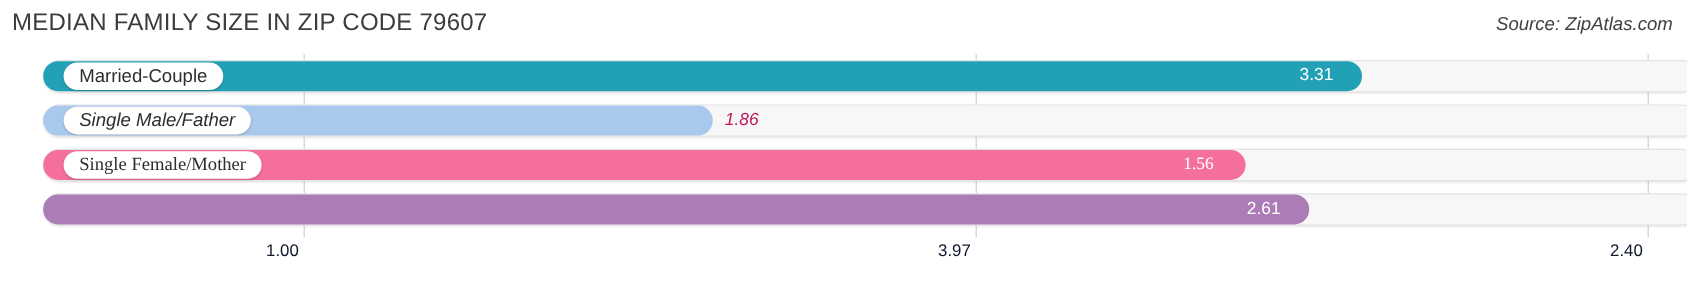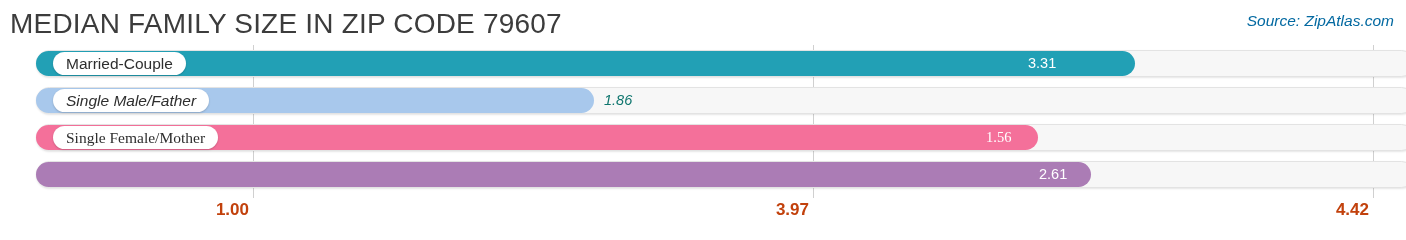--- a/index.html
+++ b/index.html
@@ -18,32 +18,32 @@
     position: absolute;
     left: 0; top: 0;
     width: 1406px;
     height: 233px;
   }
   
   #chart-title {
     position: absolute;
     left: 10px;
     top: 8px;
-    font-size: 28px;
+    font-size: 20px;
     color: #3c3c3c;
     letter-spacing: 0.2px;
     white-space: nowrap;
   }
   #chart-source {
     position: absolute;
     right: 12px;
     top: 12px;
     font-size: 15.5px;
     font-style: italic;
-    color: #0369a1;
+    color: #404040;
     white-space: nowrap;
   }
   
   #plot {
     position: absolute;
     left: 0;
     top: 45px;
     width: 1406px;
     height: 153px;
   }
@@ -98,37 +98,36 @@
     font-size: 15.5px;
     color: #2e2e2e;
   }
   .bar-value {
     position: absolute;
     top: 10px;
     font-size: 14.5px;
     white-space: nowrap;
   }
   .bar-value.inside { color: #ffffff; }
-  .bar-value.outside { color: #0f766e; }
+  .bar-value.outside { color: #be185d; }
   
   #axis {
     position: absolute;
     left: 0;
     top: 198px;
     width: 1406px;
     height: 35px;
   }
   .tick-label {
     position: absolute;
     top: 2px;
-    font-size: 17px;
-    color: #c2410c;
+    font-size: 14px;
+    color: #0f172a;
     transform: translateX(-100%);
     white-space: nowrap;
-    font-weight: bold;
   }
 </style>
 </head>
 <body>
 
 <div id="chart-root">
 
   <div id="chart-title">MEDIAN FAMILY SIZE IN ZIP CODE 79607</div>
   <div id="chart-source">Source: ZipAtlas.com</div>
 
@@ -138,21 +137,21 @@
         <div class="gridline" style="left: 813px;"></div>
         <div class="gridline" style="left: 1373px;"></div>
       </div>
     <div id="bars">
         <div class="bar-row" style="top: 0px;">
           <div class="bar-track"></div>
           <div class="bar-fill" style="width: 1099px; background: rgb(34, 160, 181);"></div>
           <div class="bar-label-pill">
             <span>Married-Couple</span>
           </div>
-          <div class="bar-value inside" style="left: 1008px;">3.31</div>
+          <div class="bar-value inside" style="left: 1063px;">3.31</div>
         </div>
         <div class="bar-row" style="top: 37px; font-style: italic;">
           <div class="bar-track"></div>
           <div class="bar-fill" style="width: 558px; background: rgb(168, 200, 236);"></div>
           <div class="bar-label-pill">
             <span>Single Male/Father</span>
           </div>
           <div class="bar-value outside" style="left: 584px;">1.86</div>
         </div>
         <div class="bar-row" style="top: 74px; font-family: Liberation Serif, serif;">
@@ -167,16 +166,16 @@
           <div class="bar-track"></div>
           <div class="bar-fill" style="width: 1055px; background: rgb(171, 124, 181);"></div>
           <div class="bar-value inside" style="left: 1019px;">2.61</div>
         </div>
       </div>
   </div>
 
   <div id="axis">
       <div class="tick-label" style="left: 249px;">1.00</div>
       <div class="tick-label" style="left: 809px;">3.97</div>
-      <div class="tick-label" style="left: 1369px;">4.42</div>
+      <div class="tick-label" style="left: 1369px;">2.40</div>
     </div>
 
 </div>
 
 </body></html>

